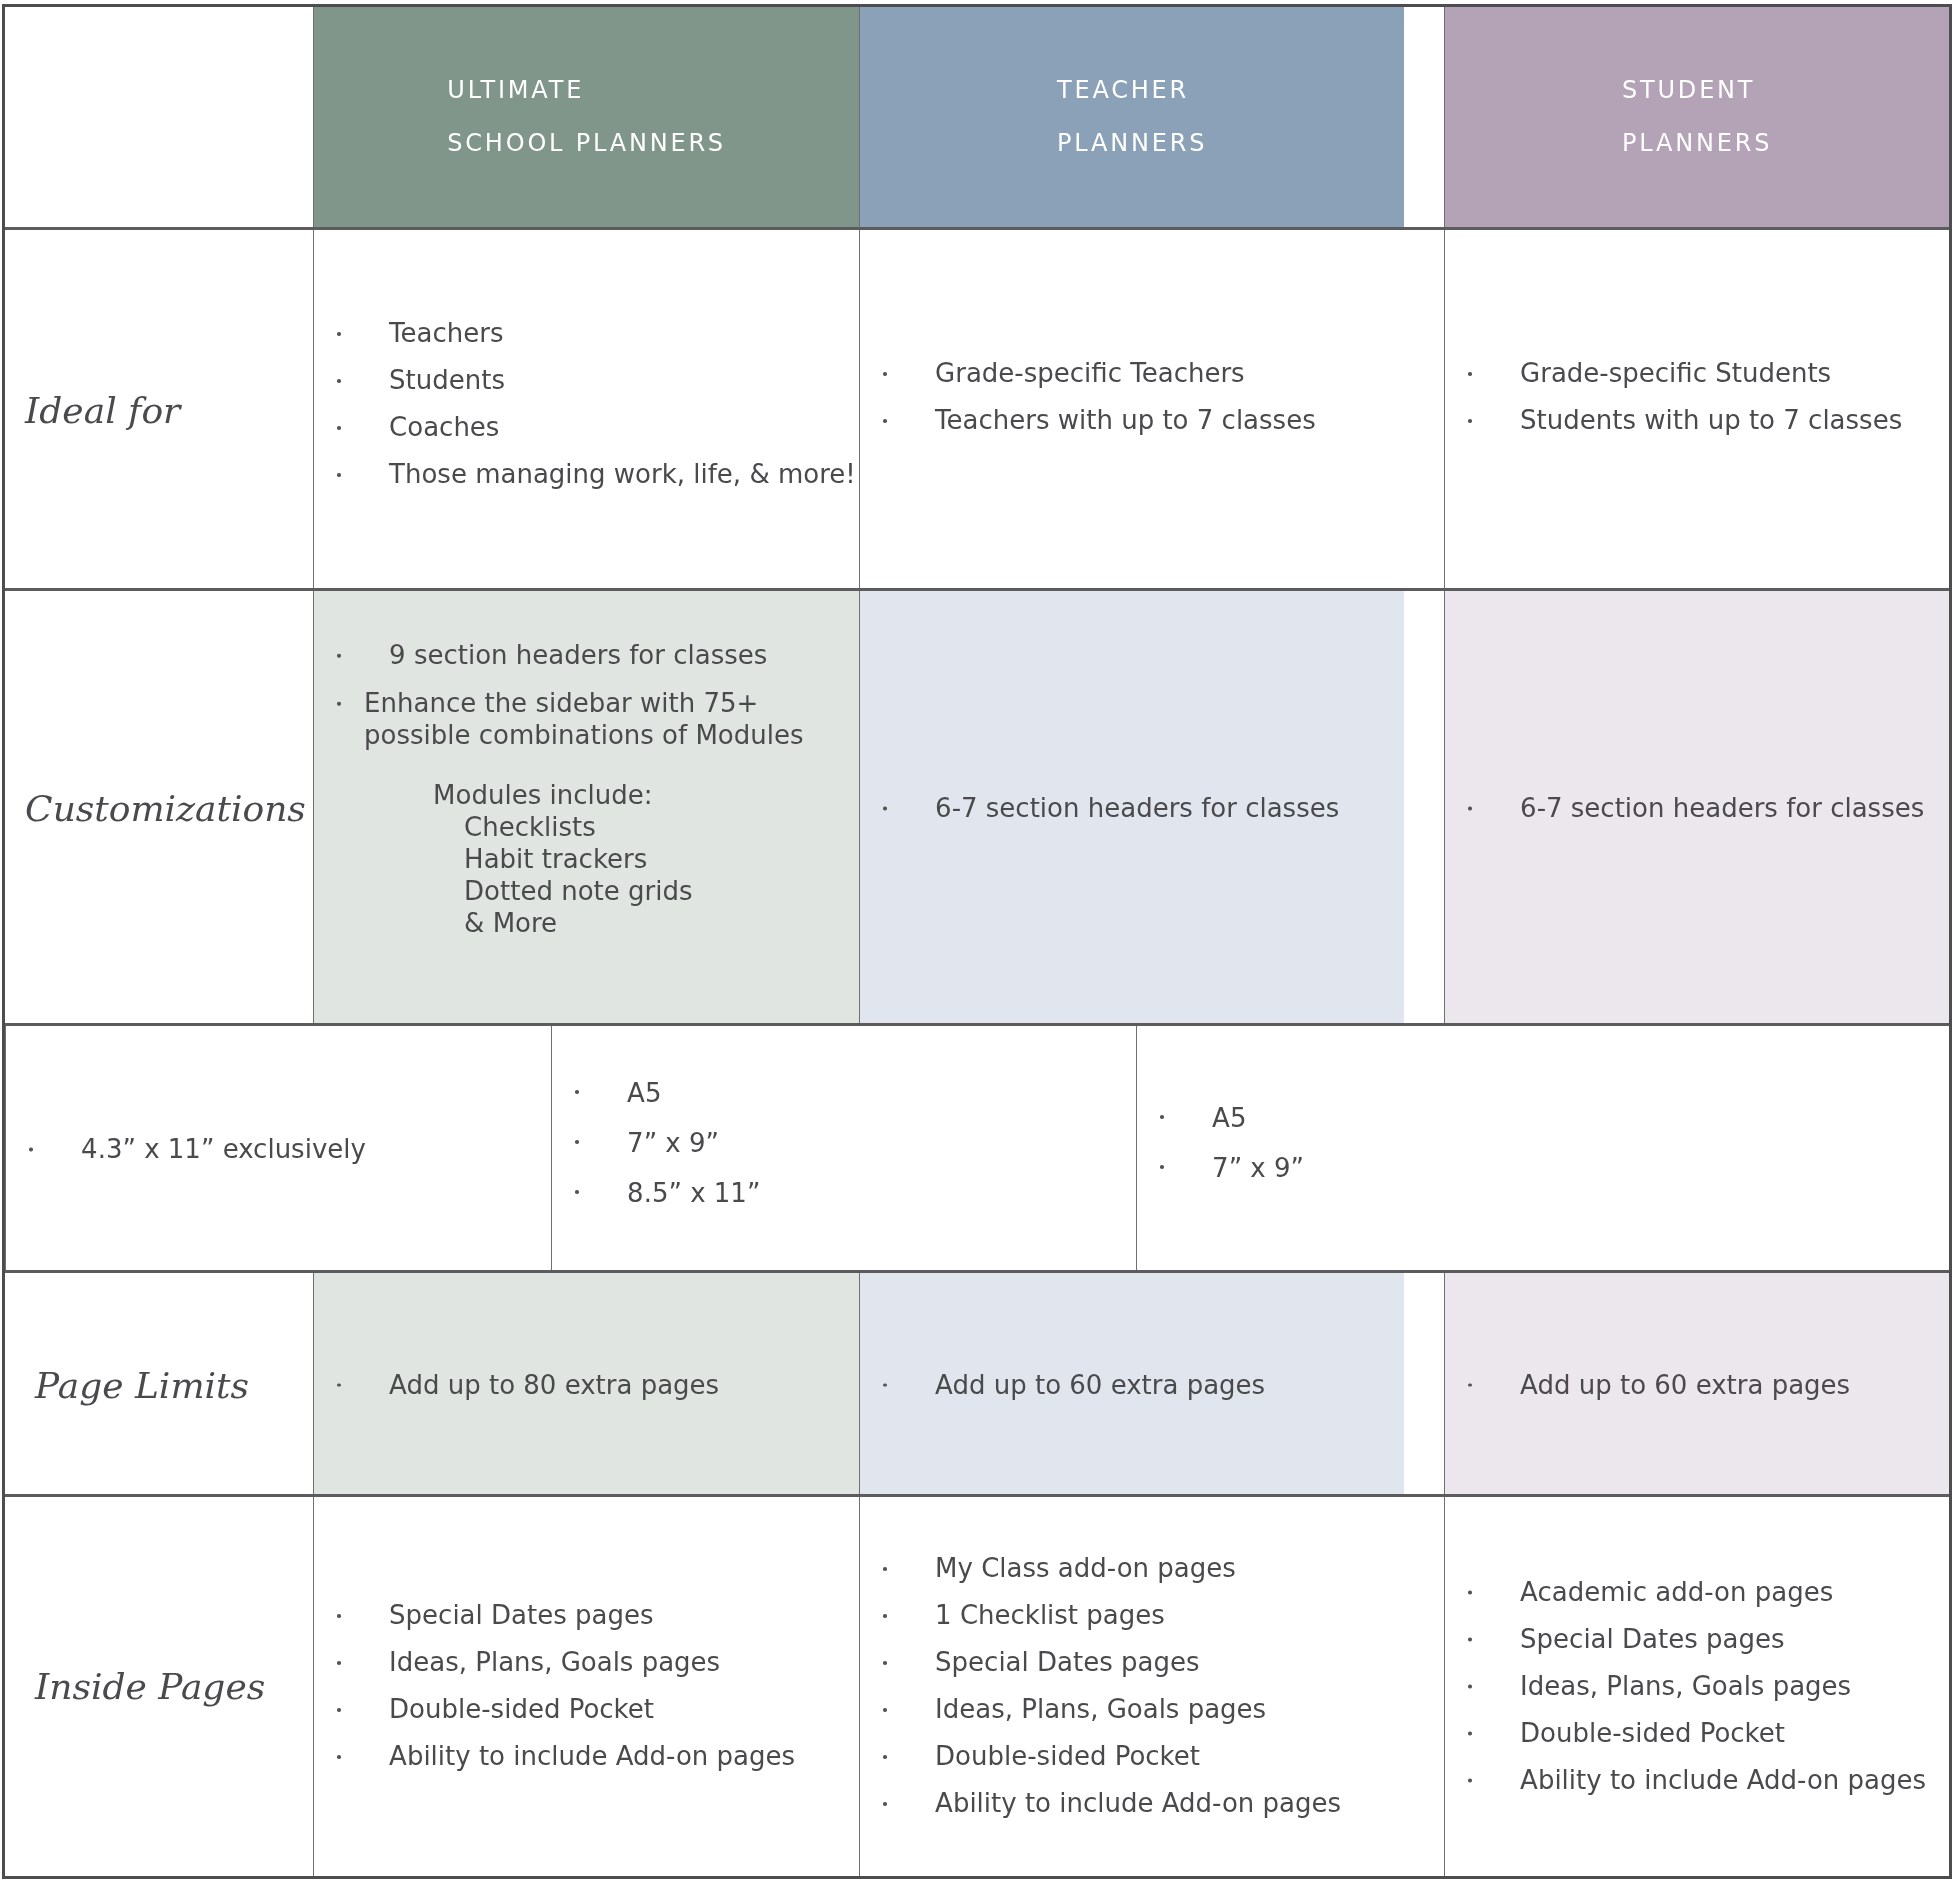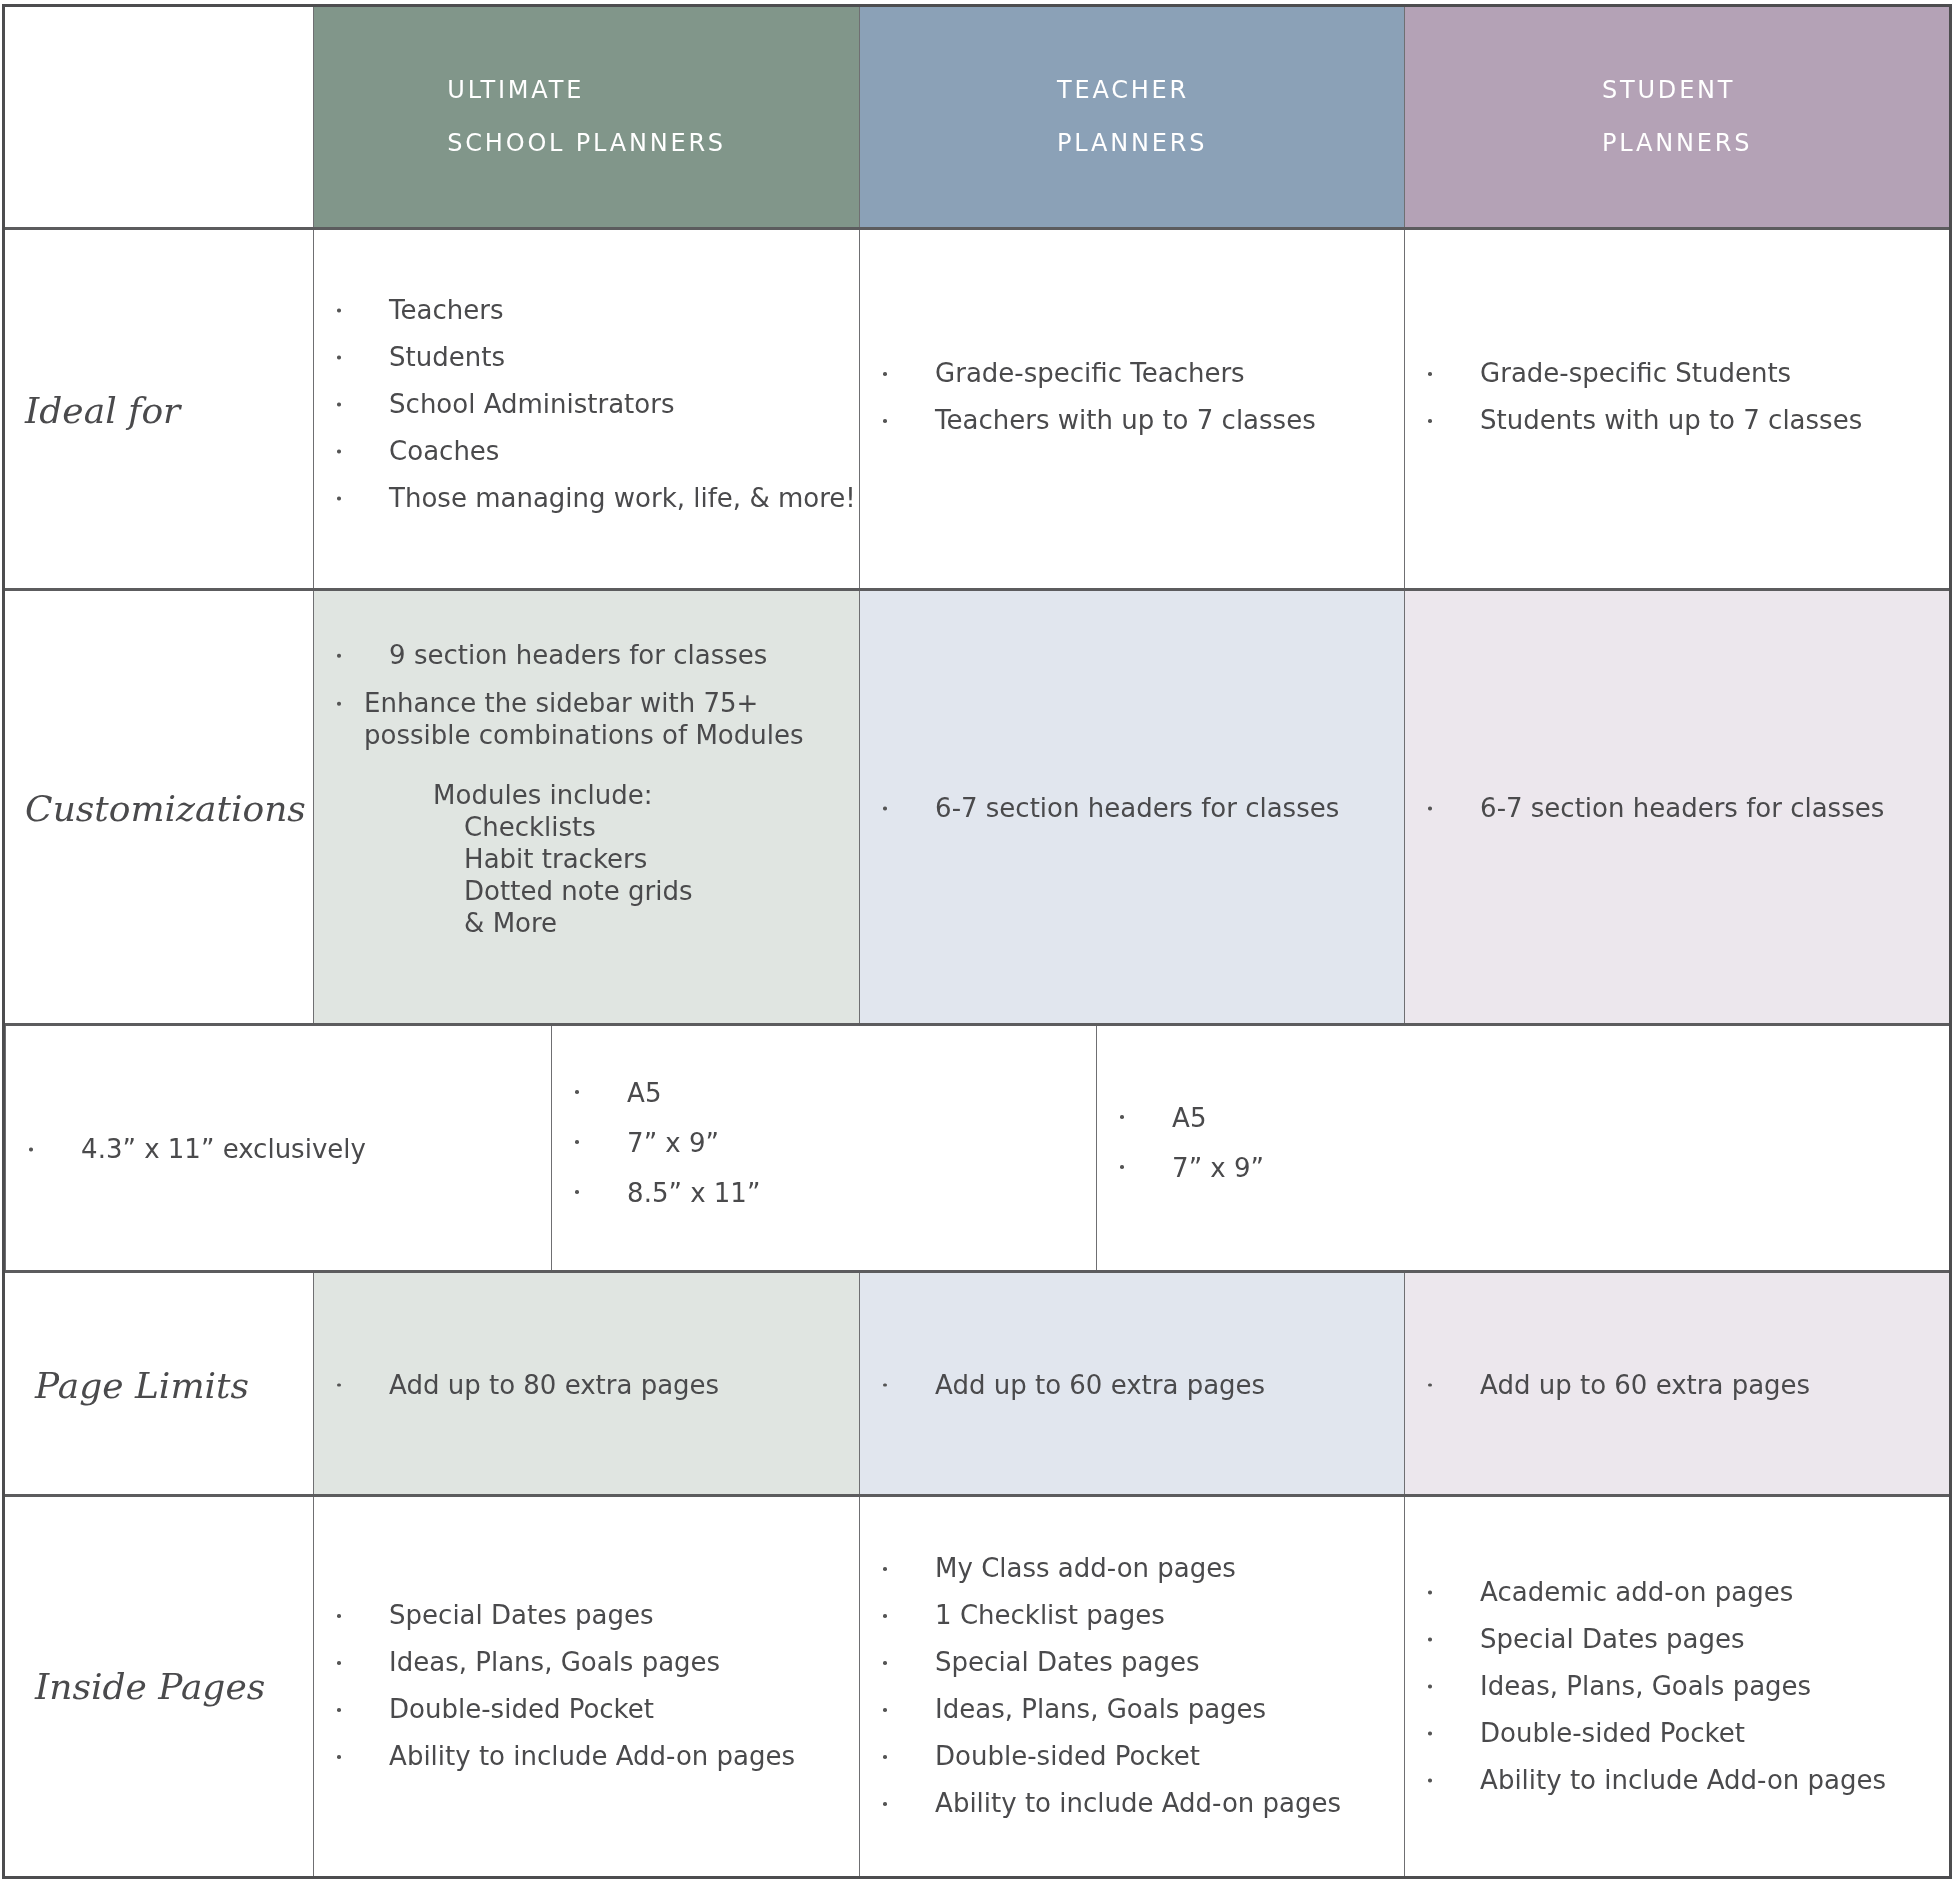--- a/index.html
+++ b/index.html
@@ -7,21 +7,21 @@
   .table {
     position: absolute; left: 2.1px; top: 3.5px; width: 1950px; height: 1875px;
     border: 3.5px solid #4d4d4f; box-sizing: border-box;
   }
   .row { position: absolute; left: 0; right: 0; display: flex; }
   .row + .row { border-top: 3.5px solid #5c5c5e; }
   .cell { position: relative; box-sizing: border-box; height: 100%; border-left: 1.4px solid #6f6f72; }
   .cell.label-col { width: 308px; border-left: none; }
   .cell.c1 { width: 546px; }
   .cell.c2 { width: 545px; }
-  .cell.c3 { flex: 1; }
+  .cell.c3 { flex: 1; margin-left: 40px; }
   .head-cell {
     display: flex; align-items: center; justify-content: center; text-align: left;
     color: #ffffff; font-family: "DejaVu Sans", sans-serif; font-size: 24px;
     letter-spacing: 2.8px; line-height: 53px; white-space: pre-line;
   }
   .row-label {
     position: absolute; left: 20px; top: 50%; transform: translateY(-50%);
     font-family: "DejaVu Serif", serif; font-style: italic; font-size: 36px; color: #4a4a4c;
     white-space: nowrap;
   }
@@ -55,21 +55,20 @@
   </div>
 
   <div class="row" style="top:220px; height:361px;">
     <div class="cell label-col">
       <span class="row-label">Ideal for</span>
     </div>
     <div class="cell c1">
       <div class="content" style="margin-top:-5.6px;">
         <div class="item">Teachers</div>
         <div class="item">Students</div>
-        <div class="item">School Administrators</div>
         <div class="item">Coaches</div>
         <div class="item">Those managing work, life, &amp; more!</div>
       </div>
     </div>
     <div class="cell c2">
       <div class="content" style="margin-top:-12.7px;">
         <div class="item">Grade-specific Teachers</div>
         <div class="item">Teachers with up to 7 classes</div>
       </div>
     </div>

